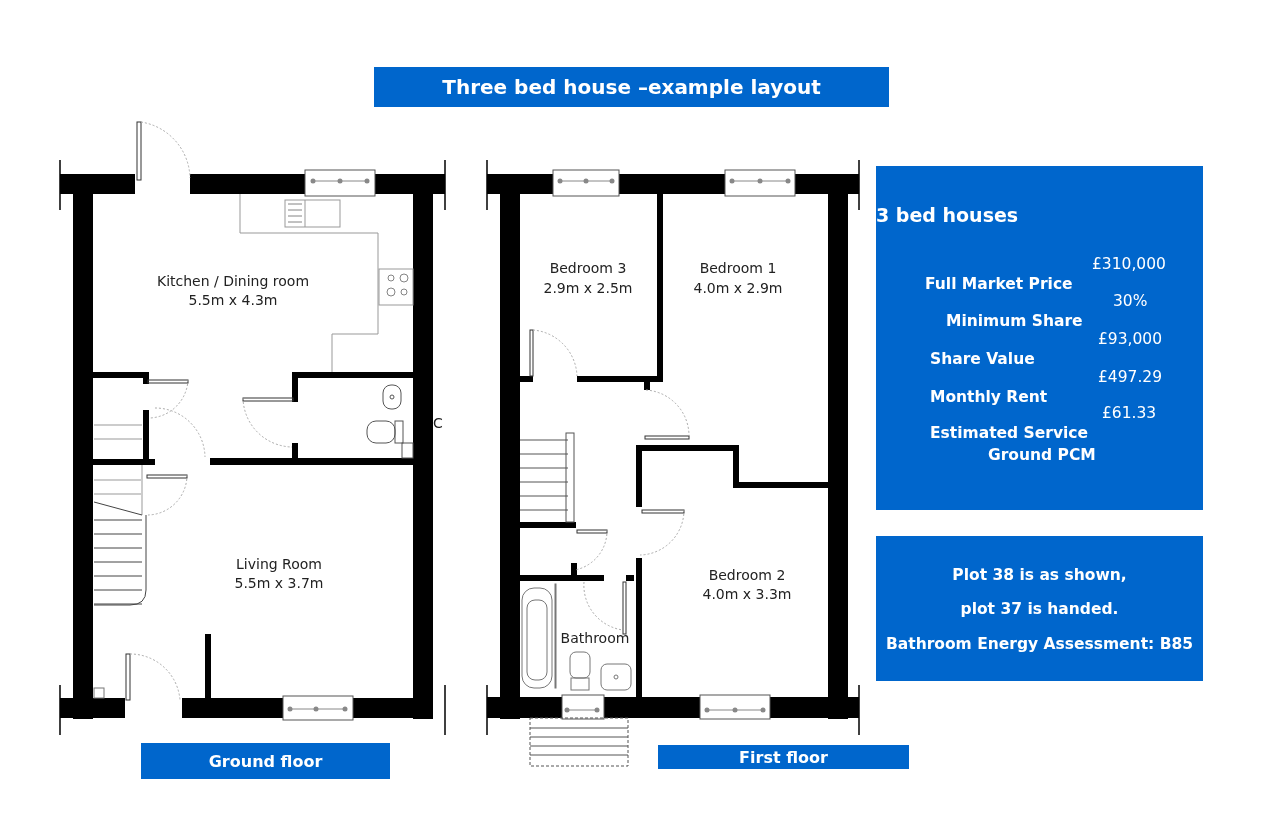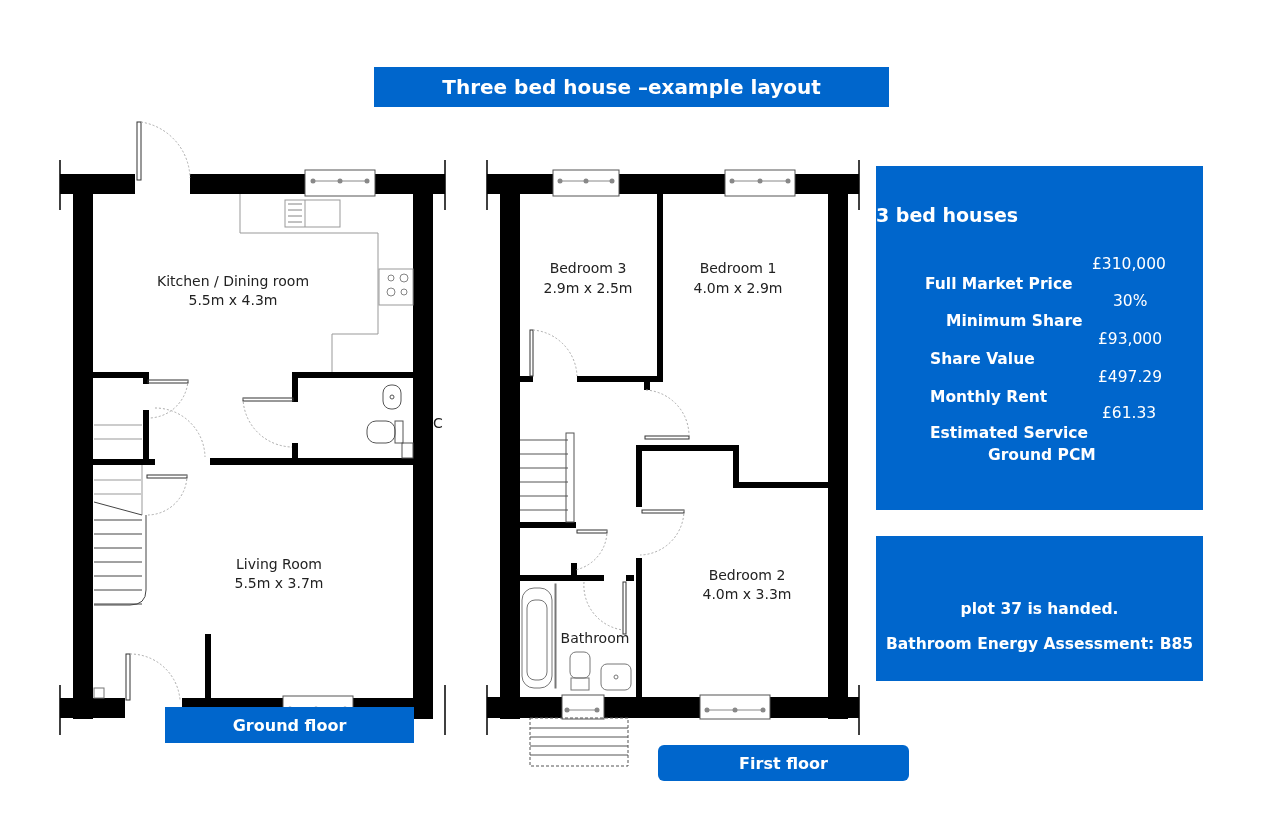--- a/index.html
+++ b/index.html
@@ -2,22 +2,22 @@
 <html><head>
 <meta charset="utf-8">
 <style>
   html, body { margin:0; padding:0; background:#ffffff; }
   body { width:1286px; height:838px; position:relative; overflow:hidden;
          font-family:"DejaVu Sans", sans-serif; }
   .banner { position:absolute; background:#0066cc; color:#ffffff;
             font-family:"DejaVu Sans", sans-serif; font-weight:bold;
             display:flex; align-items:center; justify-content:center; }
   #title-banner { left:374px; top:67px; width:515px; height:40px; font-size:20px; }
-  #ground-label { left:141px; top:707px; width:249px; height:36px; font-size:16px;margin-left:24px; }
-  #first-label { left:658px; top:745px; width:251px; height:36px; font-size:16px;border-radius:6px; }
+  #ground-label { left:141px; top:743px; width:249px; height:36px; font-size:16px; }
+  #first-label { left:658px; top:745px; width:251px; height:24px; font-size:16px; }
 
   .info-box { position:absolute; background:#0066cc; color:#ffffff; }
   #price-box { left:876px; top:166px; width:327px; height:344px; }
   #price-box .heading { position:absolute; top:38px; left:0; width:100%; text-align:left;
                         font-weight:bold; font-size:19px; }
   .row { position:absolute; left:0; width:100%; font-size:15.5px; }
   .row .lbl { position:absolute; font-weight:bold; white-space:nowrap;margin-top:20px; }
   .row .val { position:absolute; white-space:nowrap; }
   #plot-box { left:876px; top:536px; width:327px; height:145px; text-align:center;
               font-weight:bold; font-size:15.5px; }
@@ -302,15 +302,16 @@
     <span class="val" style="left:222px">£497.29</span>
   </div>
   <div class="row" style="top:238px">
     <span class="lbl" style="left:54px">Estimated Service</span>
     <span class="val" style="left:226px">£61.33</span>
     <span class="lbl" style="left:112px; top:22px">Ground PCM</span>
   </div>
 </div>
 
 <div id="plot-box" class="info-box">
+  <div class="l1">Plot 38 is as shown,</div>
   <div class="l2">plot 37 is handed.</div>
   <div class="l3">Bathroom Energy Assessment: B85</div>
 </div>
 
 </body></html>

